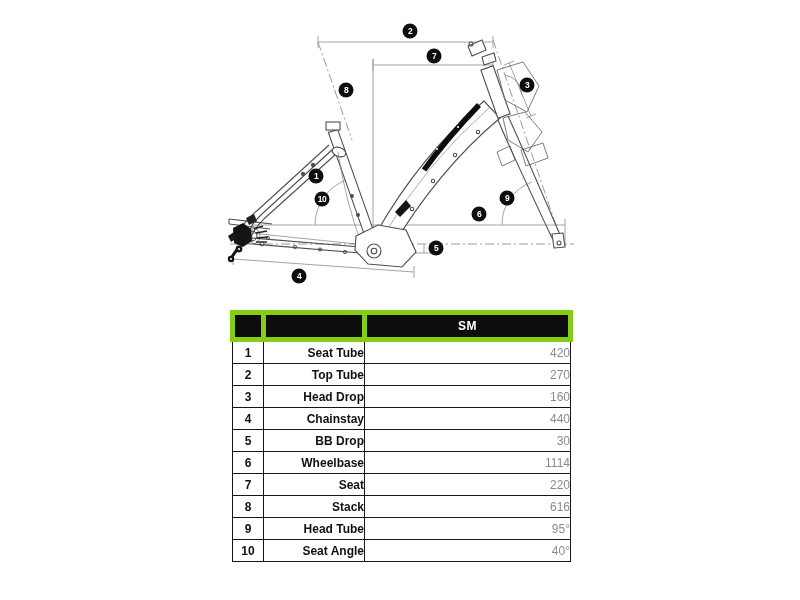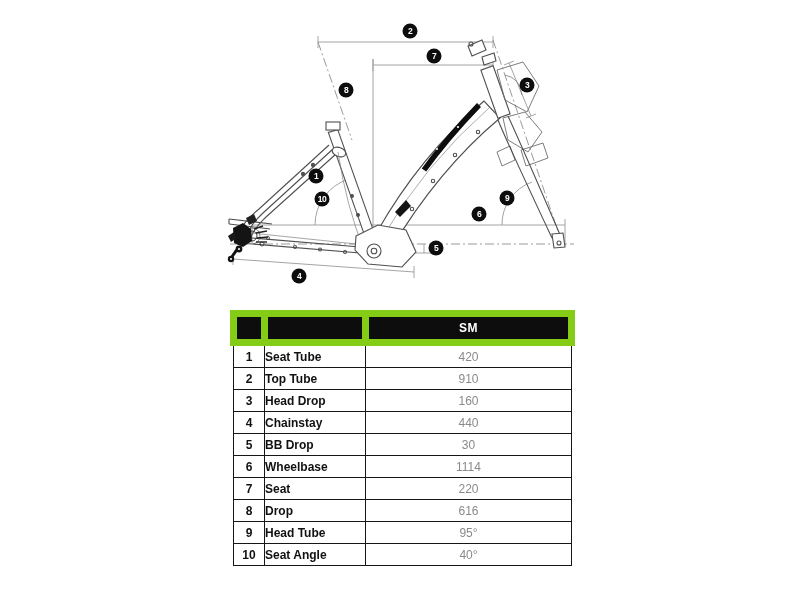--- a/index.html
+++ b/index.html
@@ -19,26 +19,26 @@
     border-collapse:collapse;table-layout:fixed;
   }
   table.spec col.c-num{width:31px;}
   table.spec col.c-label{width:101px;}
   table.spec col.c-value{width:206px;}
   table.spec td,table.spec th{
     border:1px solid #161616;height:21px;padding:0;
     font-size:12px;line-height:1;vertical-align:middle;
   }
   table.spec tr.hdr th{
-    background:#0d0d0d;color:#fff;border:7px solid #84cc16;height:22px;
+    background:#0d0d0d;color:#fff;border:5px solid #84cc16;height:22px;
     font-weight:bold;text-align:center;letter-spacing:0.5px;
   }
   td.num{text-align:center;font-weight:bold;color:#111;}
-  td.label{text-align:left;padding-left:8px;font-weight:bold;color:#111;}
-  td.value{text-align:center;color:#8a8a8a;font-weight:normal;}
+  td.label{text-align:right;padding-left:8px;font-weight:bold;color:#111;}
+  td.value{text-align:right;color:#8a8a8a;font-weight:normal;}
 </style>
 </head>
 <body>
 
 <div id="canvas">
 
   <svg id="diagram-svg" width="800" height="600" viewBox="0 0 800 600">
 
     <g stroke="#8f8f8f" stroke-width="0.9" fill="none" stroke-dasharray="9 3 2 3">
       <line x1="230" y1="244" x2="574" y2="244"></line>
@@ -180,21 +180,21 @@
       <th>SM</th>
     </tr>
     <tr>
       <td class="num">1</td>
       <td class="label">Seat Tube</td>
       <td class="value">420</td>
     </tr>
     <tr>
       <td class="num">2</td>
       <td class="label">Top Tube</td>
-      <td class="value">910</td>
+      <td class="value">270</td>
     </tr>
     <tr>
       <td class="num">3</td>
       <td class="label">Head Drop</td>
       <td class="value">160</td>
     </tr>
     <tr>
       <td class="num">4</td>
       <td class="label">Chainstay</td>
       <td class="value">440</td>
@@ -209,21 +209,21 @@
       <td class="label">Wheelbase</td>
       <td class="value">1114</td>
     </tr>
     <tr>
       <td class="num">7</td>
       <td class="label">Seat</td>
       <td class="value">220</td>
     </tr>
     <tr>
       <td class="num">8</td>
-      <td class="label">Drop</td>
+      <td class="label">Stack</td>
       <td class="value">616</td>
     </tr>
     <tr>
       <td class="num">9</td>
       <td class="label">Head Tube</td>
       <td class="value">95°</td>
     </tr>
     <tr>
       <td class="num">10</td>
       <td class="label">Seat Angle</td>

